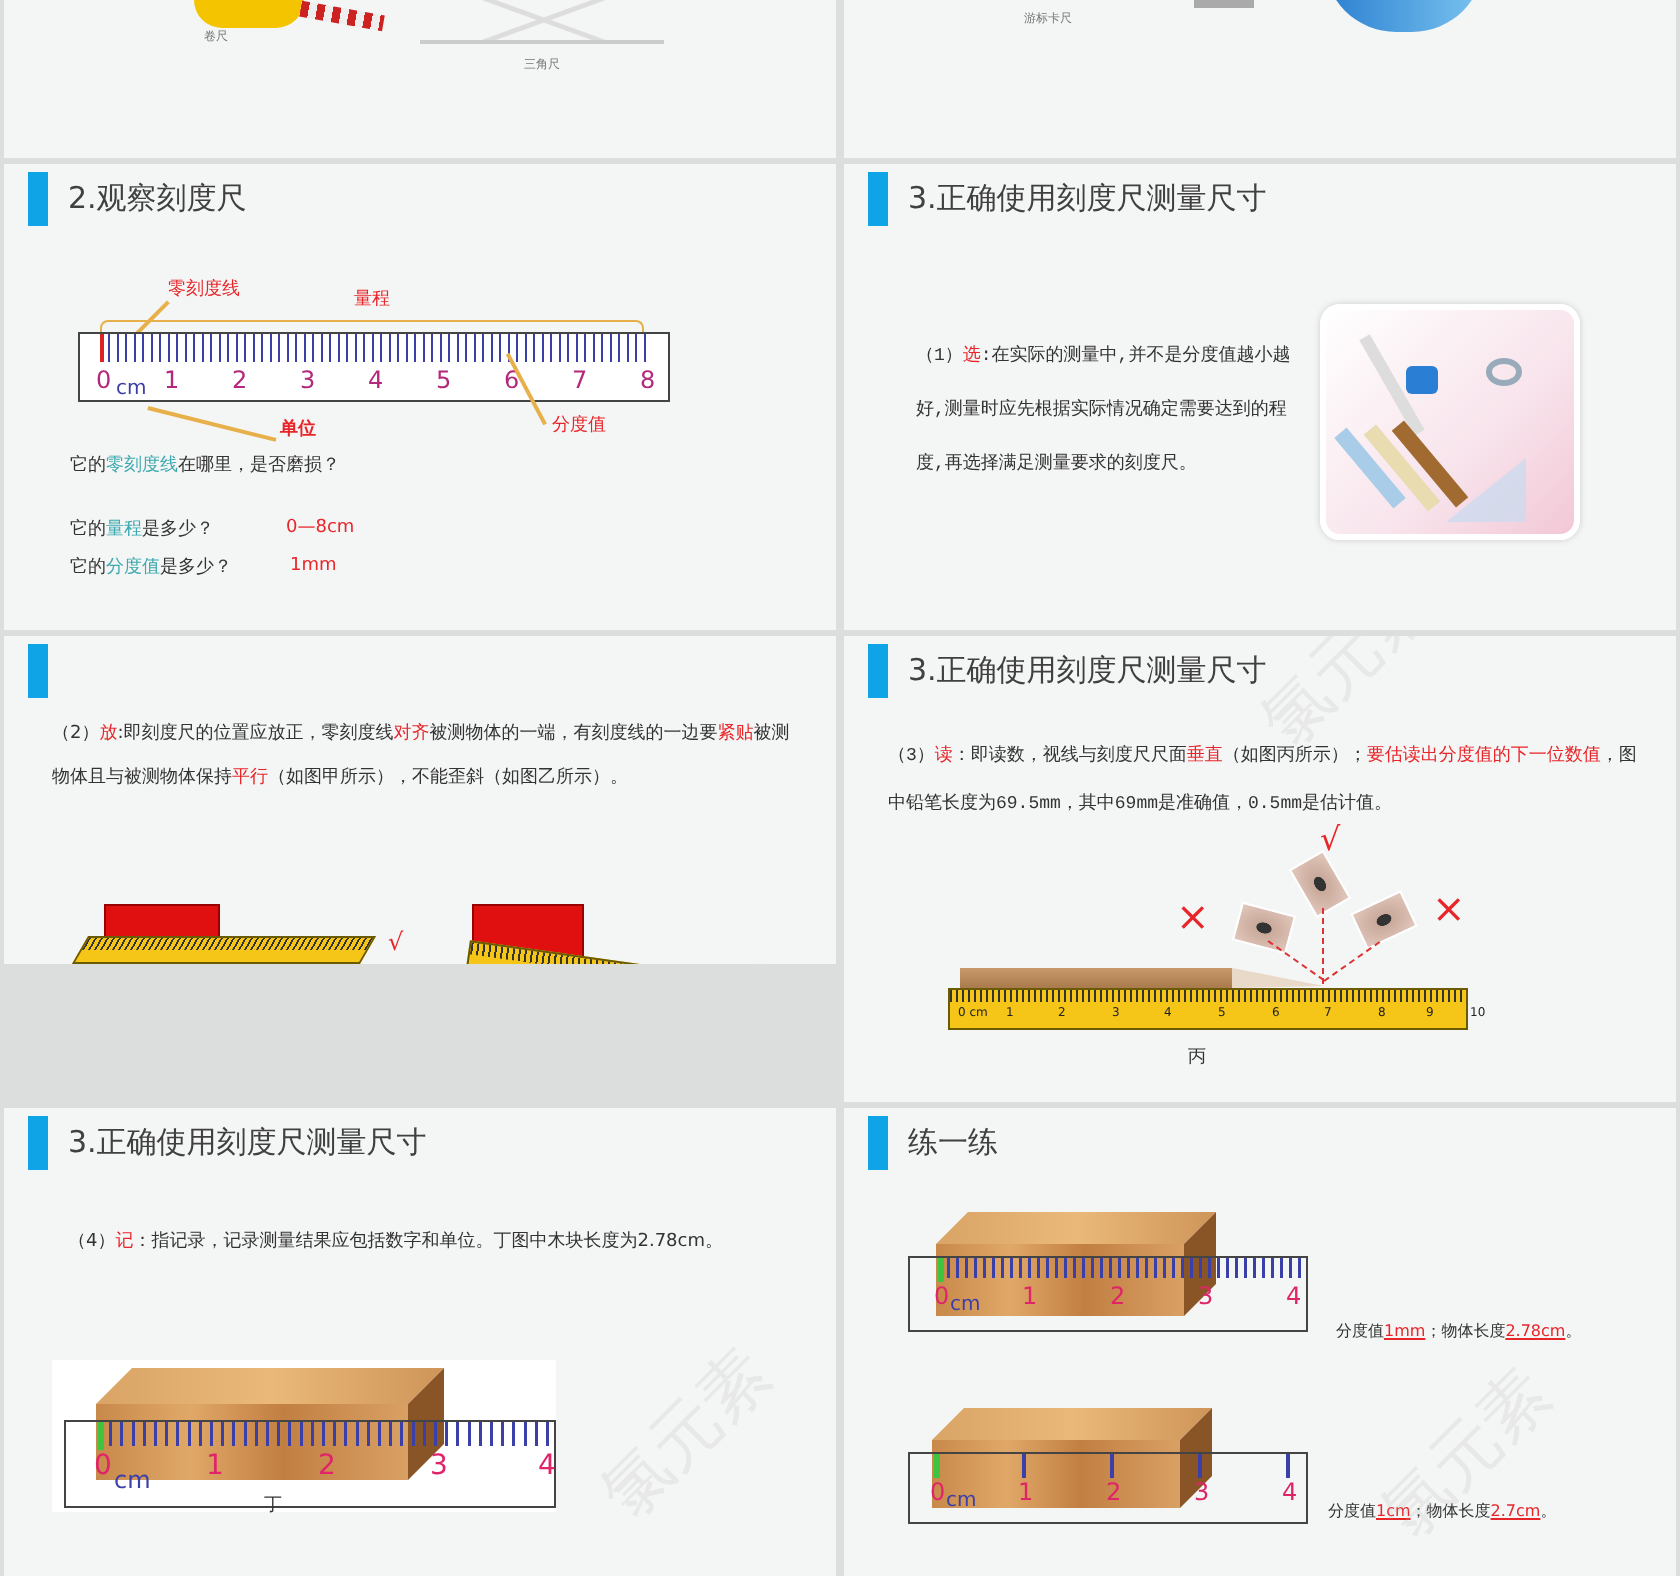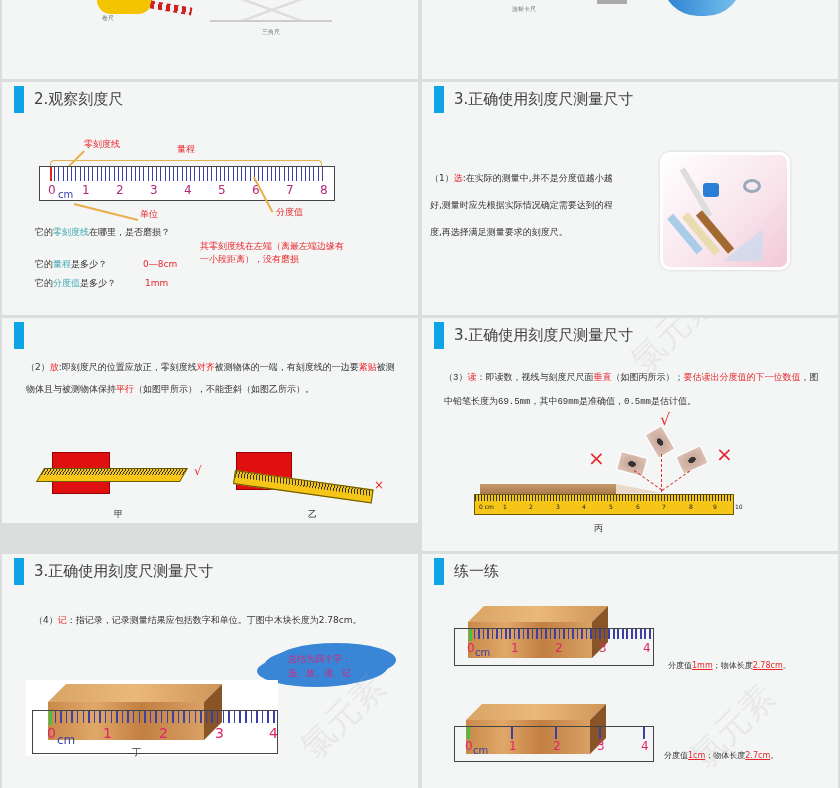--- a/index.html
+++ b/index.html
@@ -4,21 +4,21 @@
 <style>
   * { box-sizing: border-box; margin: 0; padding: 0; }
   html, body { width: 840px; height: 788px; overflow: hidden; background: #dcdddd; }
   body { font-family: "DejaVu Sans", "Liberation Sans", sans-serif; position: relative; }
   .grid { position: absolute; left: 0; top: 0; width: 840px; height: 788px; }
   .panel { position: absolute; background: #f4f5f5; overflow: hidden; }
   .p-tl { left: 2px; top: 0; width: 416px; height: 79px; }
   .p-tr { left: 422px; top: 0; width: 416px; height: 79px; }
   .p-ml { left: 2px; top: 82px; width: 416px; height: 233px; }
   .p-mr { left: 422px; top: 82px; width: 416px; height: 233px; }
-  .p-cl { left: 2px; top: 318px; width: 416px; height: 205px; }
+  .p-cl { left: 2px; top: 318px; width: 416px; height: 164px; }
   .p-cr { left: 422px; top: 318px; width: 416px; height: 233px; }
   .p-bl { left: 2px; top: 554px; width: 416px; height: 234px; }
   .p-br { left: 422px; top: 554px; width: 416px; height: 234px; }
 
   .title-bar { position: absolute; left: 12px; top: 4px; width: 10px; height: 27px; background: #0ea4e6; }
   .title { position: absolute; left: 32px; top: 8px; font-size: 15px; color: #404040; white-space: nowrap; }
 
   .small { font-size: 9px; color: #333; }
   .red { color: #e8262a; }
   .teal { color: #3ba9b0; }
@@ -79,42 +79,41 @@
       <span class="num" style="left:76px;">2</span>
       <span class="num" style="left:110px;">3</span>
       <span class="num" style="left:144px;">4</span>
       <span class="num" style="left:178px;">5</span>
       <span class="num" style="left:212px;">6</span>
       <span class="num" style="left:246px;">7</span>
       <span class="num" style="left:280px;">8</span>
     </div>
 
     <div class="abs" style="left:72px;top:121px;width:66px;height:1.5px;background:#e8b04a;transform:rotate(14deg);transform-origin:left center;"></div>
-    <span class="abs red" style="left:138px;top:126px;font-size:9px;">单位</span>
+    <span class="abs red" style="left:138px;top:126px;font-size:9px;font-weight:bold;">单位</span>
     <div class="abs" style="left:252px;top:94px;width:40px;height:1.5px;background:#e8b04a;transform:rotate(62deg);transform-origin:left center;"></div>
     <span class="abs red" style="left:274px;top:124px;font-size:9px;">分度值</span>
 
     <div class="abs small" style="left:33px;top:144px;">
       <span>它的</span><span class="teal">零刻度线</span><span>在哪里，是否磨损？</span>
     </div>
     <div class="abs small" style="left:33px;top:176px;">
       <span>它的</span><span class="teal">量程</span><span>是多少？</span>
     </div>
     <span class="abs red" style="left:141px;top:177px;font-size:9px;">0—8cm</span>
     <div class="abs small" style="left:33px;top:195px;">
       <span>它的</span><span class="teal">分度值</span><span>是多少？</span>
     </div>
     <span class="abs red" style="left:143px;top:196px;font-size:9px;">1mm</span>
-    <div class="abs red" style="left:198px;top:158px;width:150px;font-size:9px;line-height:13px;white-space:normal;">其零刻度线在左端（离最左端边缘有一小段距离），没有磨损</div>
   </div>
 
   <div class="panel p-mr">
     <div class="title-bar"></div>
     <div class="title">3.正确使用刻度尺测量尺寸</div>
-    <div class="abs small" style="left:8px;top:83px;width:190px;line-height:27px;white-space:normal;">
+    <div class="abs small" style="left:36px;top:83px;width:190px;line-height:27px;white-space:normal;font-family:Liberation Mono, monospace;">
       <span>（1）</span><span class="red">选</span><span>:在实际的测量中,并不是分度值越小越好,测量时应先根据实际情况确定需要达到的程度,再选择满足测量要求的刻度尺。</span>
     </div>
     <div class="abs" style="left:238px;top:70px;width:130px;height:118px;border:3px solid #fff;border-radius:10px;background:linear-gradient(135deg,#fff 0%,#f8e4ec 60%,#f2c7d6 100%);box-shadow:0 0 3px #ccc;">
       <div class="abs" style="left:30px;top:10px;width:6px;height:55px;background:#ddd;transform:rotate(-30deg);"></div>
       <div class="abs" style="left:40px;top:28px;width:16px;height:14px;background:#2a7fd4;border-radius:3px;"></div>
       <div class="abs" style="left:80px;top:24px;width:18px;height:14px;border:3px solid #9ab;border-radius:50%;"></div>
       <div class="abs" style="left:48px;top:52px;width:8px;height:50px;background:#a06a30;transform:rotate(-40deg);"></div>
       <div class="abs" style="left:34px;top:54px;width:8px;height:50px;background:#e9dcb0;transform:rotate(-40deg);"></div>
       <div class="abs" style="left:18px;top:56px;width:8px;height:46px;background:#a9cde8;transform:rotate(-40deg);"></div>
       <div class="abs" style="left:60px;top:74px;width:40px;height:32px;background:rgba(200,220,240,0.7);clip-path:polygon(0 100%,100% 100%,100% 0);"></div>
@@ -184,24 +183,20 @@
     <div class="watermark" style="left:200px;top:-10px;">氯元素</div>
   </div>
 
   <div class="panel p-bl">
     <div class="title-bar"></div>
     <div class="title">3.正确使用刻度尺测量尺寸</div>
     <div class="abs small" style="left:32px;top:60px;">
       <span>（4）</span><span class="red">记</span><span>：指记录，记录测量结果应包括数字和单位。丁图中木块长度为2.78cm。</span>
     </div>
 
-    <div class="abs" style="left:262px;top:93px;width:124px;height:38px;background:#3a86d6;border-radius:50% / 50%;box-shadow:10px -6px 0 -2px #3a86d6,-10px 5px 0 -3px #3a86d6;">
-      <div class="abs" style="left:24px;top:6px;font-size:9px;color:#d9227a;">总结为四个字：</div>
-      <div class="abs" style="left:24px;top:20px;font-size:9px;color:#d9227a;">选、放、读、记</div>
-    </div>
     <div class="abs" style="left:266px;top:138px;width:6px;height:6px;border-radius:50%;background:#3a86d6;"></div>
     <div class="abs" style="left:252px;top:144px;width:4px;height:4px;border-radius:50%;background:#3a86d6;"></div>
     <div class="abs" style="left:238px;top:148px;width:2px;height:2px;border-radius:50%;background:#3a86d6;"></div>
 
     <div class="abs" style="left:24px;top:126px;width:252px;height:76px;background:#fff;">
       <div class="wood-top" style="left:22px;top:4px;width:174px;height:18px;clip-path:polygon(18px 0,100% 0,calc(100% - 18px) 100%,0 100%);"></div>
       <div class="wood" style="left:22px;top:22px;width:156px;height:38px;"></div>
       <div class="wood-side" style="left:178px;top:4px;width:18px;height:56px;clip-path:polygon(0 18px,100% 0,100% calc(100% - 18px),0 100%);"></div>
       <div class="ruler" style="left:6px;top:30px;width:246px;height:44px;background:transparent;">
         <div class="ticks" style="left:16px;height:12px;background:repeating-linear-gradient(90deg,#3b3fa8 0 1.5px,transparent 1.5px 5.6px);"></div>

